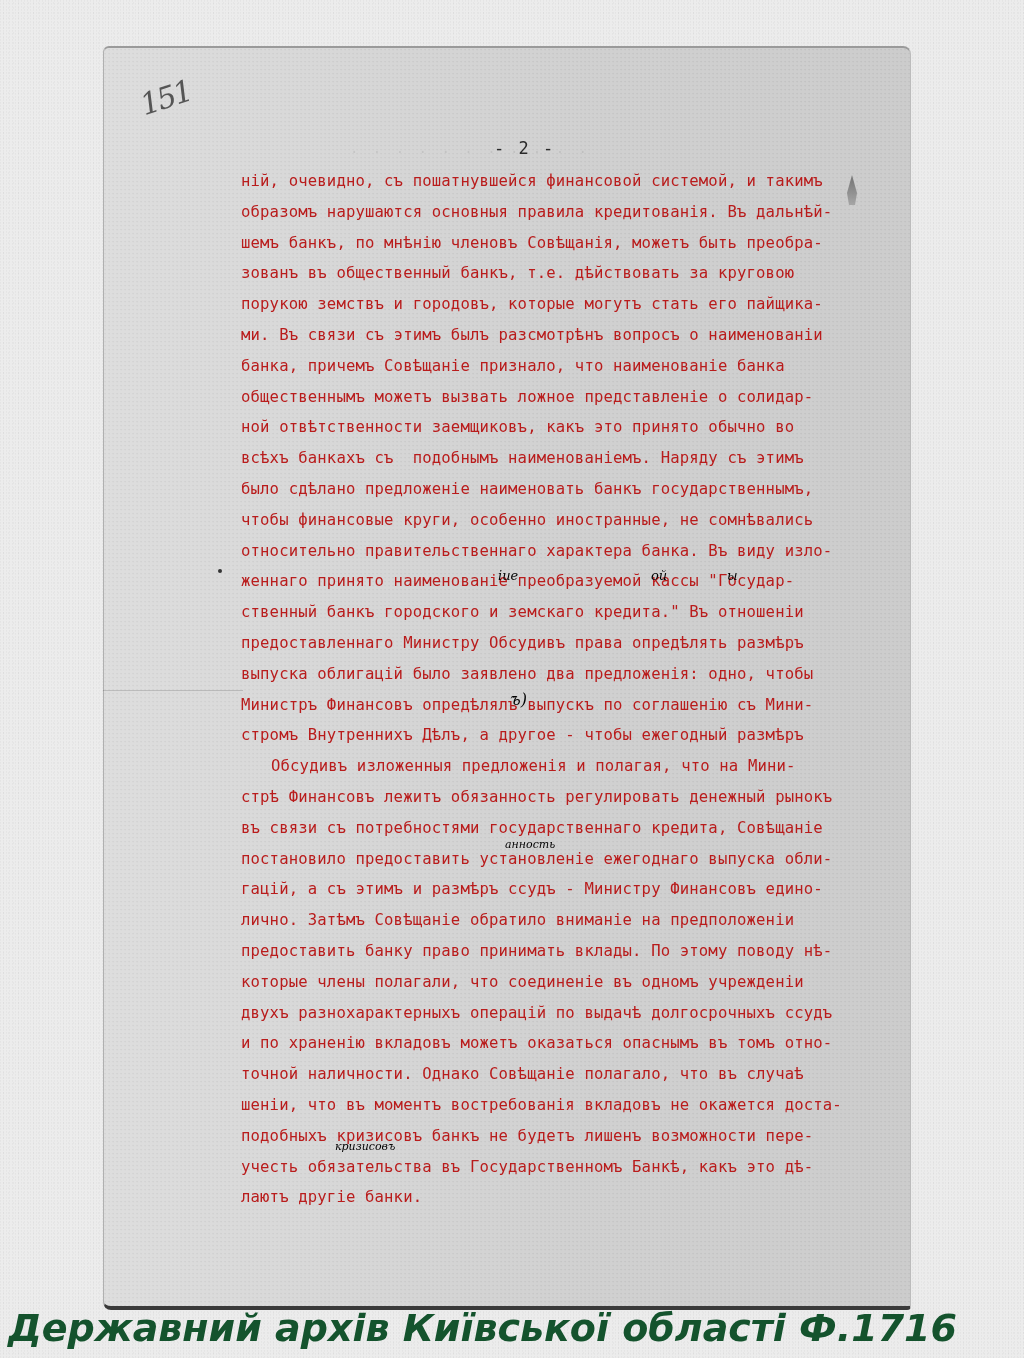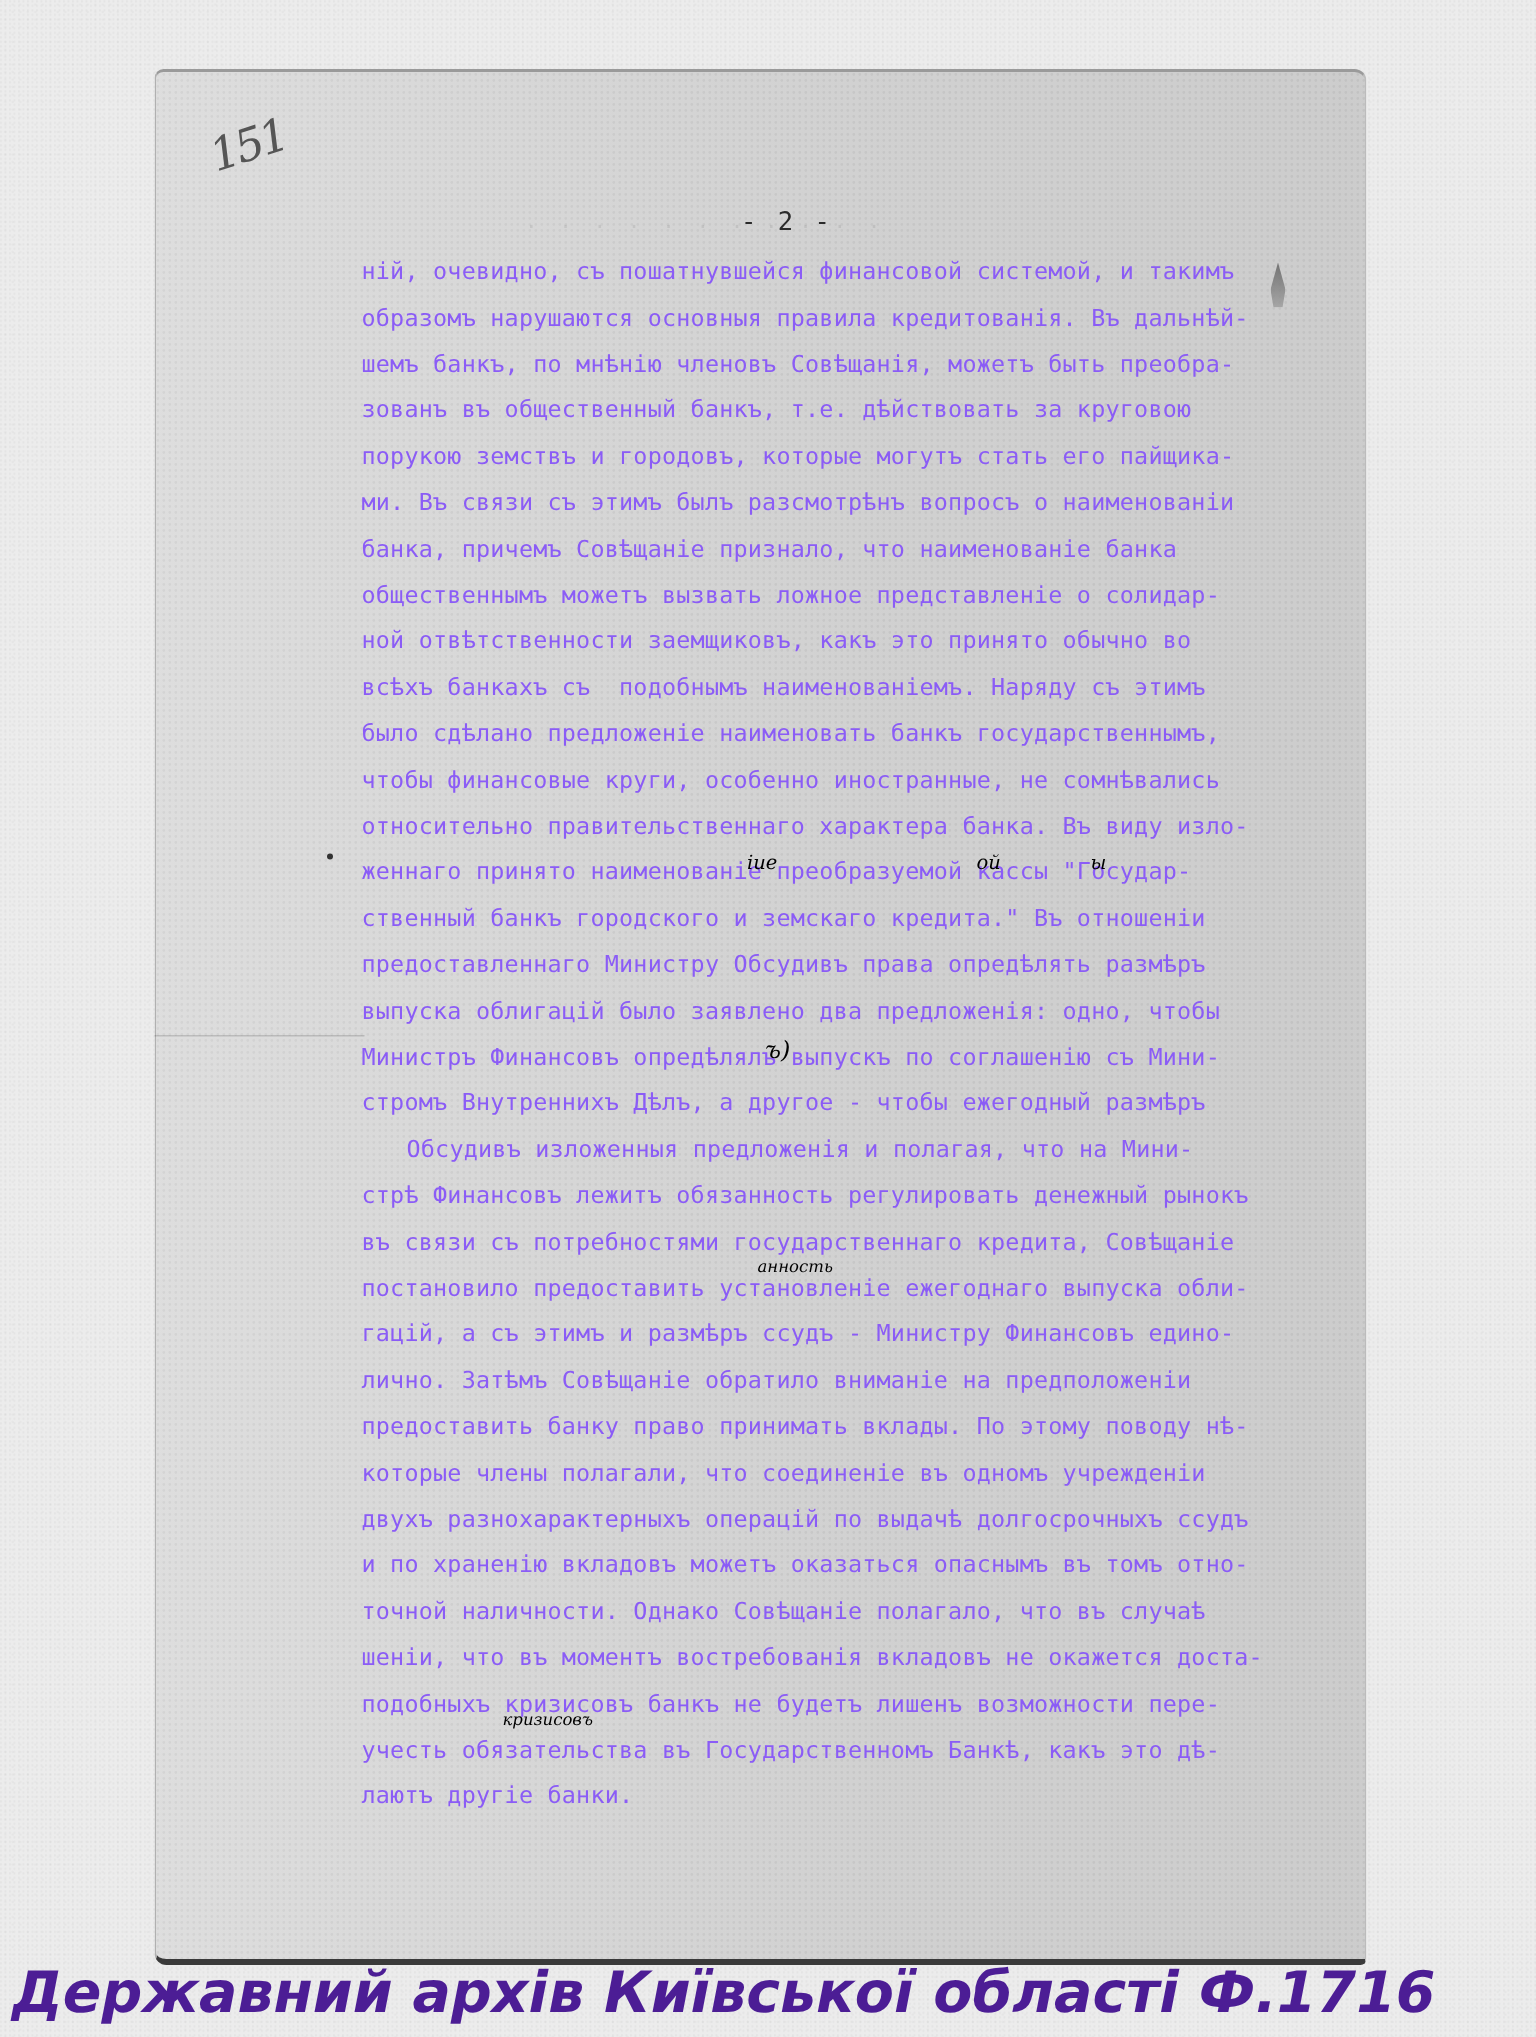--- a/index.html
+++ b/index.html
@@ -63,21 +63,21 @@
       color: rgba(0,0,0,0.08);
       letter-spacing: 3px;
     }
     .body-text {
       position: absolute;
       left: 241px;
       top: 166px;
       width: 640px;
       font-size: 15.6px;
       line-height: 30.8px;
-      color: #8b5cf6;
+      color: #b91c1c;
       letter-spacing: 0.15px;
     }
     .line {
       white-space: pre;
       display: block;
       height: 30.8px;
     }
     .line.indent {
       padding-left: 30px;
     }
@@ -115,21 +115,21 @@
       background: rgba(0,0,0,0.15);
     }
     .watermark {
       position: absolute;
       left: 8px;
       top: 1306px;
       font-family: "DejaVu Sans", sans-serif;
       font-weight: bold;
       font-style: italic;
       font-size: 38px;
-      color: #4c1d95;
+      color: #14532d;
       letter-spacing: 0px;
       white-space: nowrap;
     }
   </style>
 </head>
 <body>
 
 <div class="page"></div>
 
 <div class="folio">151</div>

